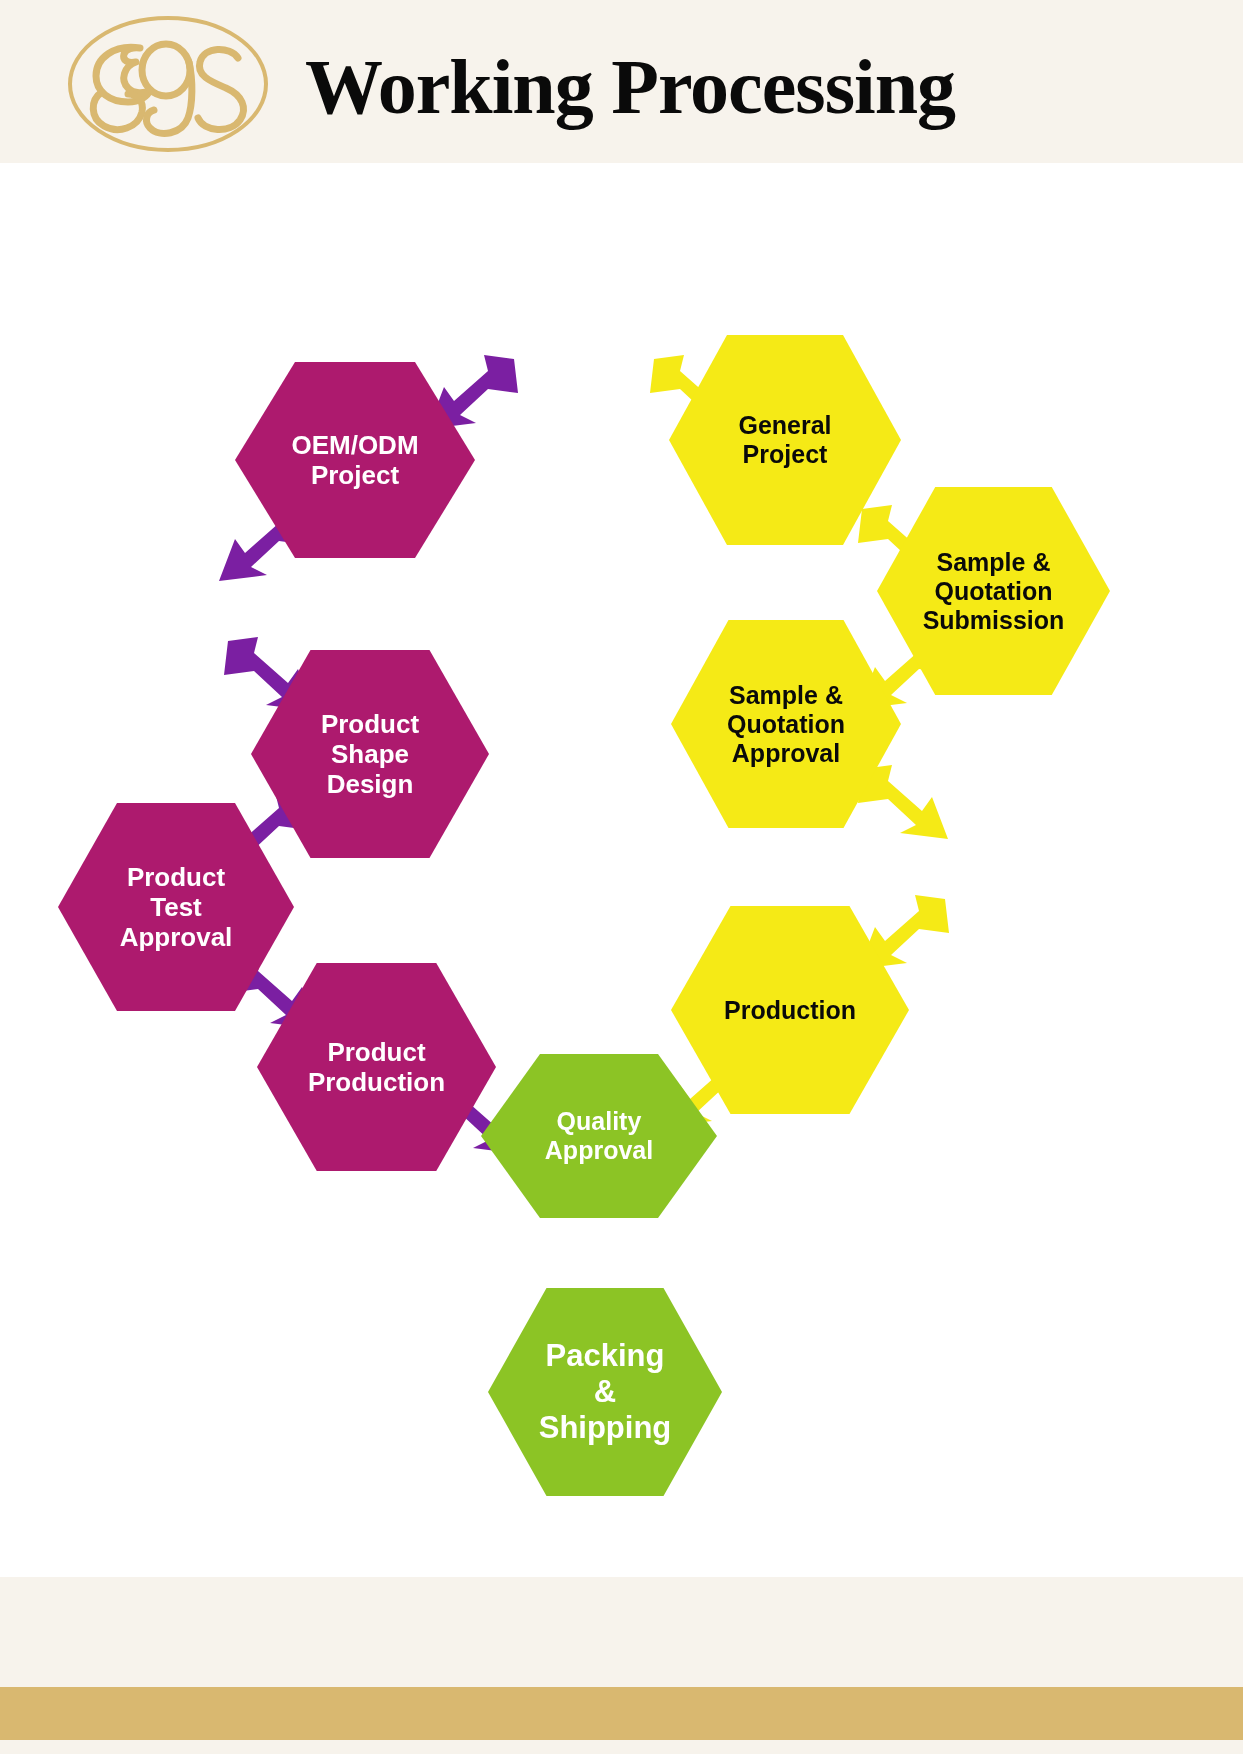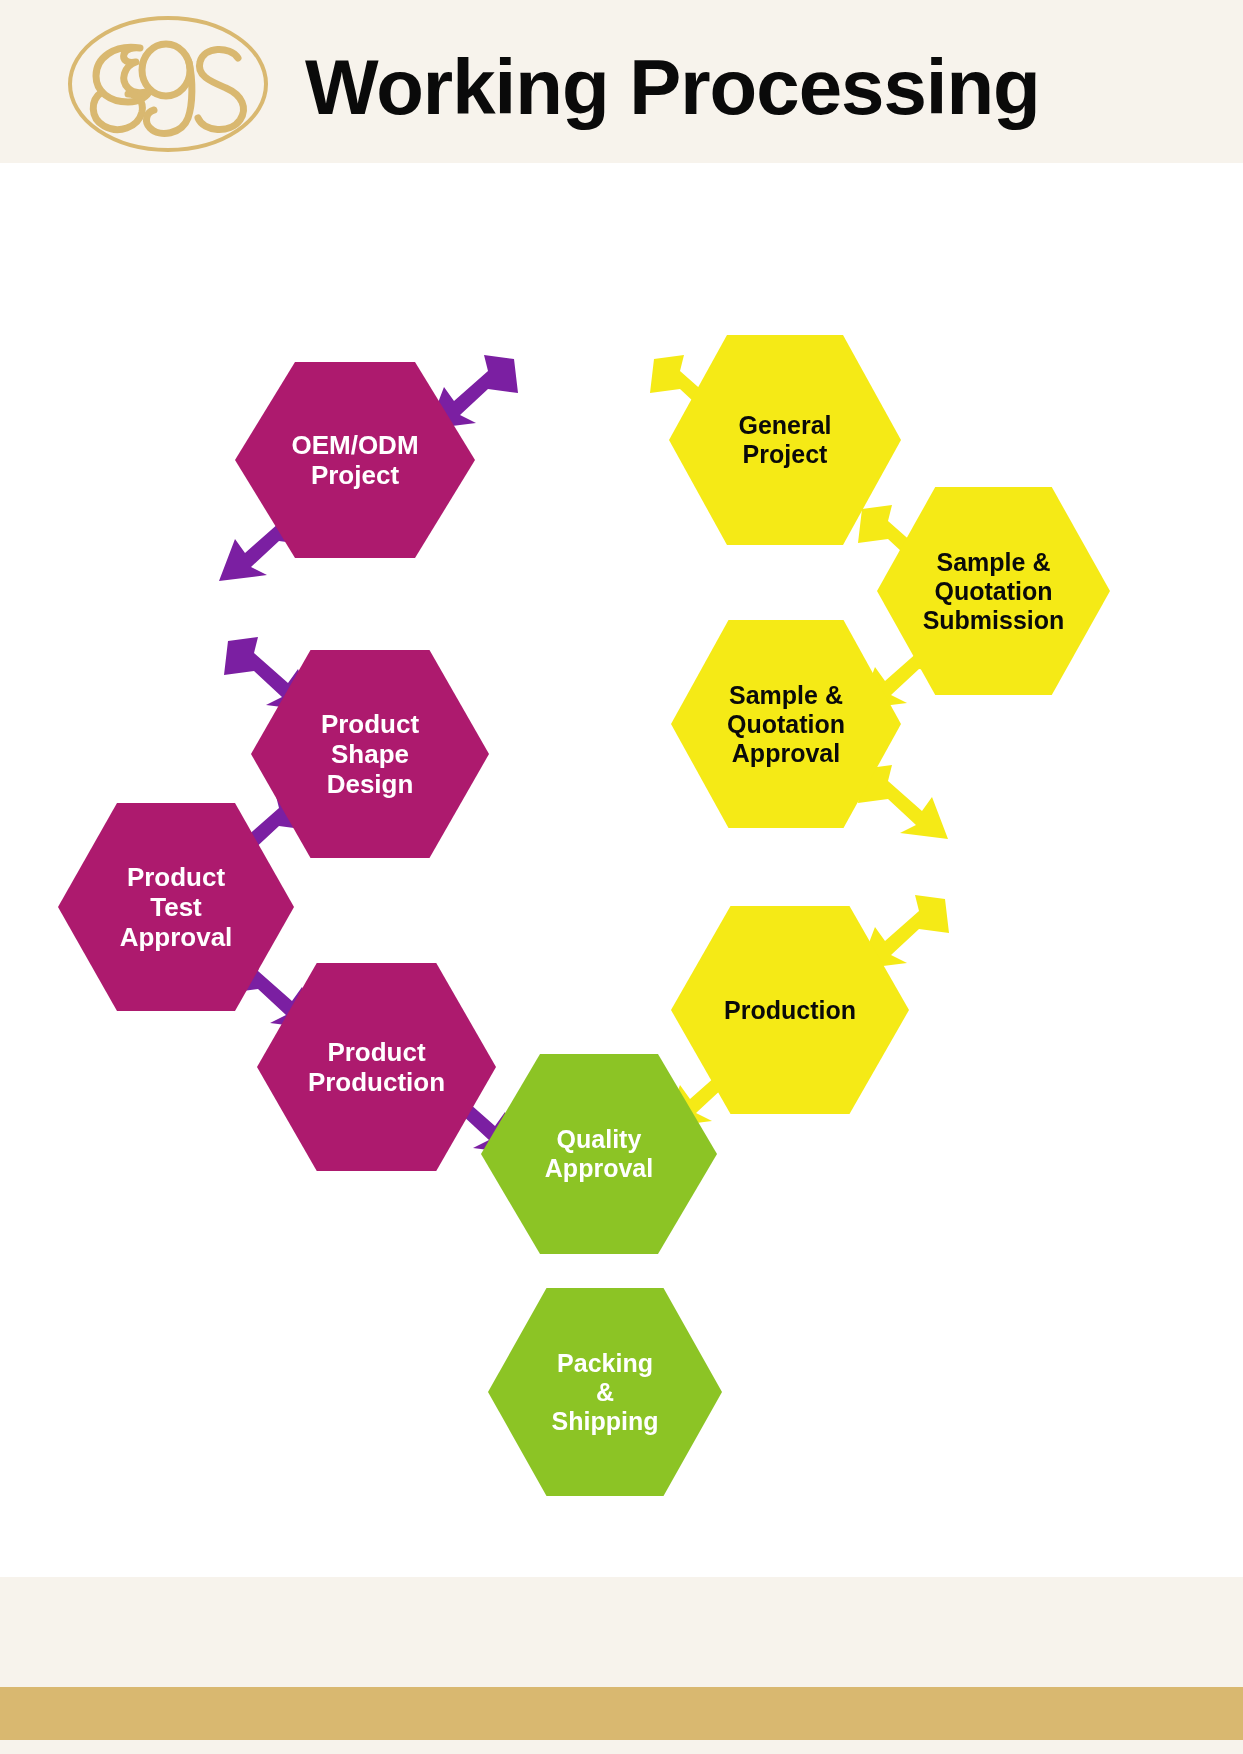--- a/index.html
+++ b/index.html
@@ -16,21 +16,21 @@
     position:absolute; left:0; top:0; width:1243px; height:163px;
     background:#f7f3ec;
   }
   #logo-mark {
     position:absolute; left:62px; top:14px; width:212px; height:140px;
   }
   #page-title {
     position:absolute; left:305px; top:42px;
     font-size:78px; font-weight:bold; color:#0a0a0a;
     letter-spacing:-1px;
-    font-family:Liberation Sans, sans-serif;
+    font-family:Liberation Serif, serif;
     white-space:nowrap;
   }
 
   
   #flow-canvas {
     position:absolute; left:0; top:163px; width:1243px; height:1414px;
     background:#ffffff;
   }
 
   
@@ -187,26 +187,26 @@
     <span class="lbl">Sample &amp;
 Quotation
 Approval</span>
   </div>
 
 
   <div class="hex yellow" style="left:671px; top:743px; width:238px; height:208px; font-size:25px;">
     <span class="lbl">Production</span>
   </div>
 
-  <div class="hex green" style="left:481px; top:891px; width:236px; height:200px; font-size:25px;">
+  <div class="hex green" style="left:481px; top:891px; width:236px; height:164px; font-size:25px;">
     <span class="lbl">Quality
 Approval</span>
   </div>
 
-  <div class="hex green" style="left:488px; top:1125px; width:234px; height:208px; font-size:25px;">
+  <div class="hex green" style="left:488px; top:1125px; width:234px; height:208px; font-size:31px;">
     <span class="lbl">Packing
 &amp;
 Shipping</span>
   </div>
 
   <div class="hex magenta" style="left:257px; top:800px; width:239px; height:208px; font-size:26px;">
     <span class="lbl">Product
 Production</span>
   </div>
 

